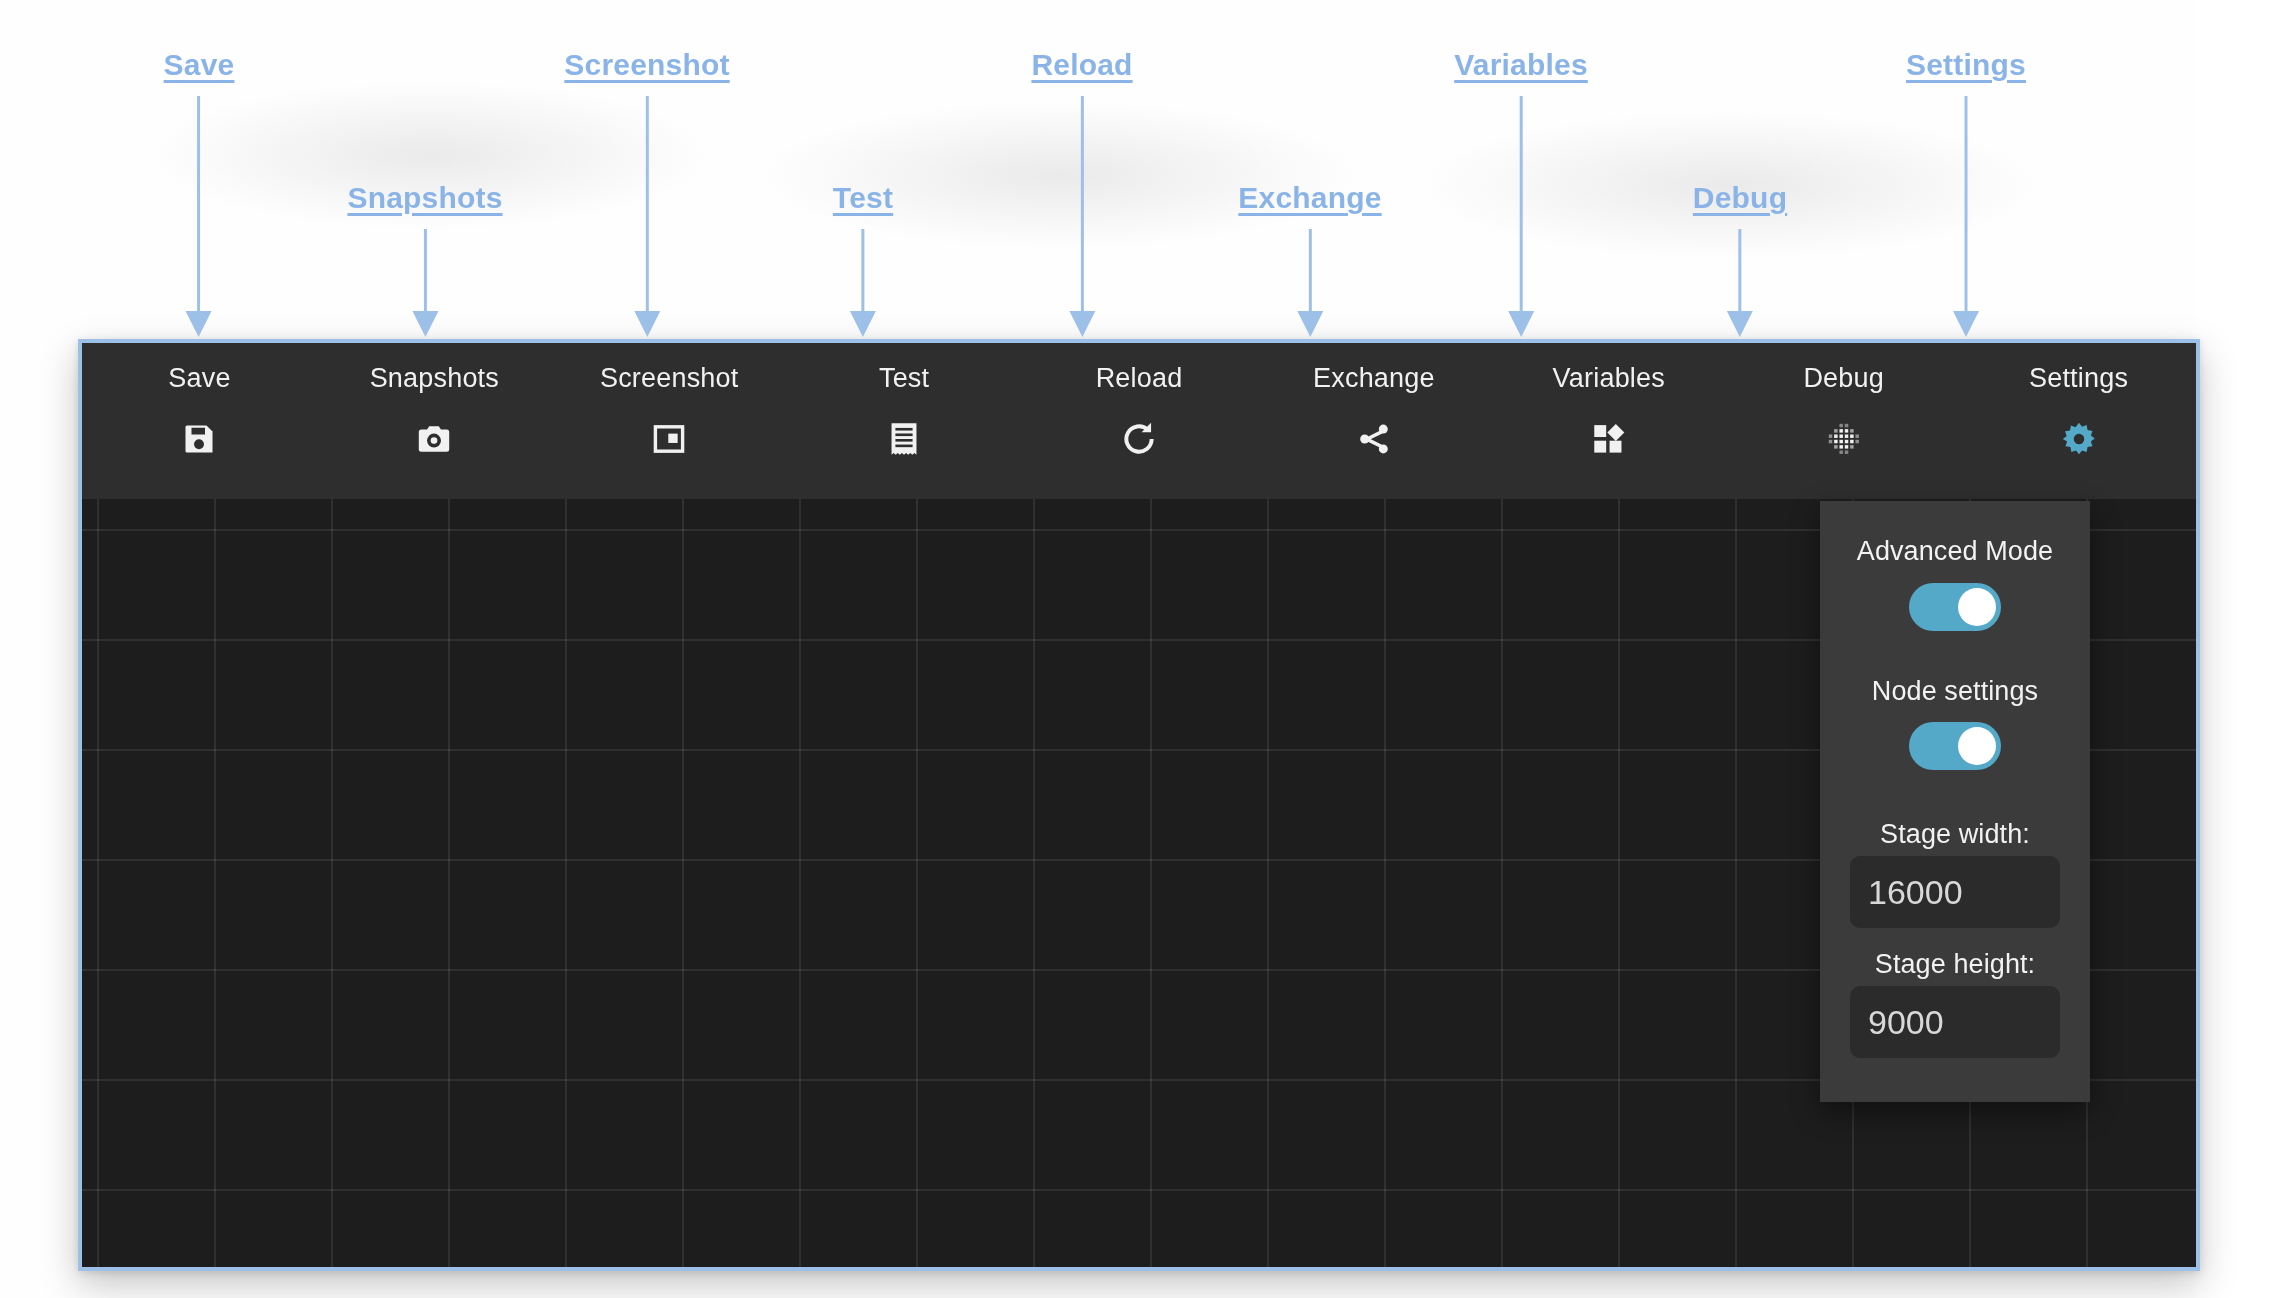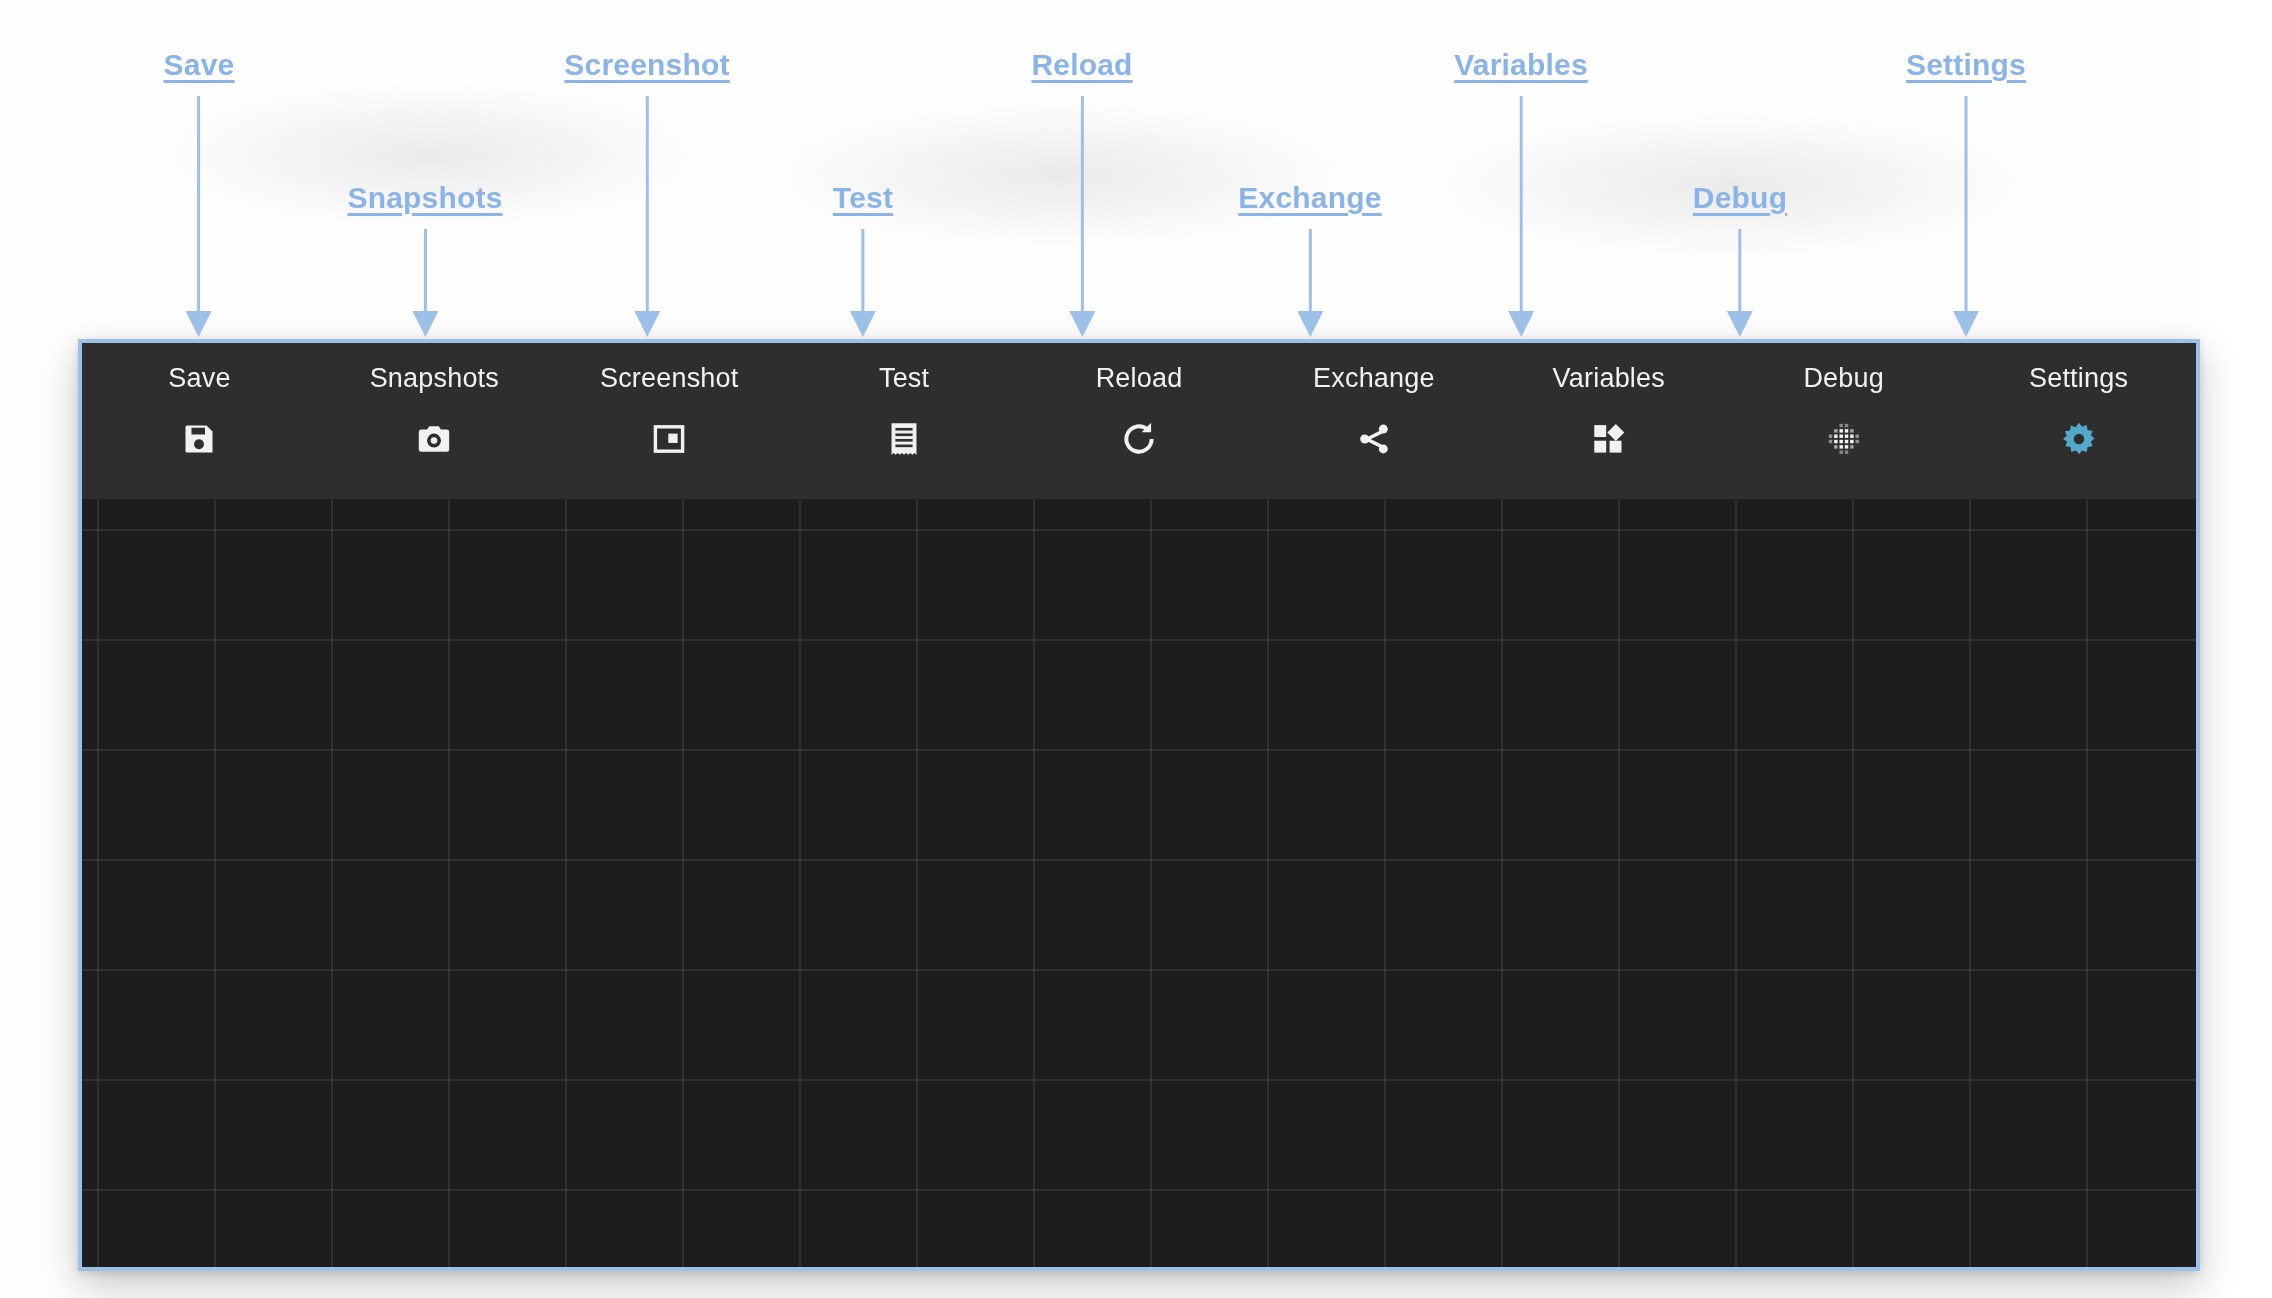--- a/index.html
+++ b/index.html
@@ -371,14 +371,33 @@
             <svg width="36" height="36" viewBox="0 0 24 24">
               <path fill="#54a9c9" d="M12 1.2l2.0 2.6 3.1-1.1 0.6 3.3 3.3 0.6-1.1 3.1 2.6 2.0-2.6 2.0 1.1 3.1-3.3 0.6-0.6 3.3-3.1-1.1-2.0 2.6-2.0-2.6-3.1 1.1-0.6-3.3-3.3-0.6 1.1-3.1L1.2 12l2.6-2.0L2.7 6.9l3.3-0.6 0.6-3.3 3.1 1.1z"></path>
               <circle cx="12" cy="12" r="3.5" fill="#2e2e2e"></circle>
             </svg>
           </div>
         </div>
       </div>
 
     <div id="canvas"></div>
 
+    <div id="settings-panel">
+
+      <div class="panel-label">Advanced Mode</div>
+      <div class="toggle" id="toggle-advanced">
+        <div class="knob"></div>
+      </div>
+
+      <div class="panel-label">Node settings</div>
+      <div class="toggle" id="toggle-node">
+        <div class="knob"></div>
+      </div>
+
+      <div class="panel-label field-label">Stage width:</div>
+      <div class="field">16000</div>
+
+      <div class="panel-label field-label">Stage height:</div>
+      <div class="field">9000</div>
+
+    </div>
   </div>
 </div>
 
 </body></html>

